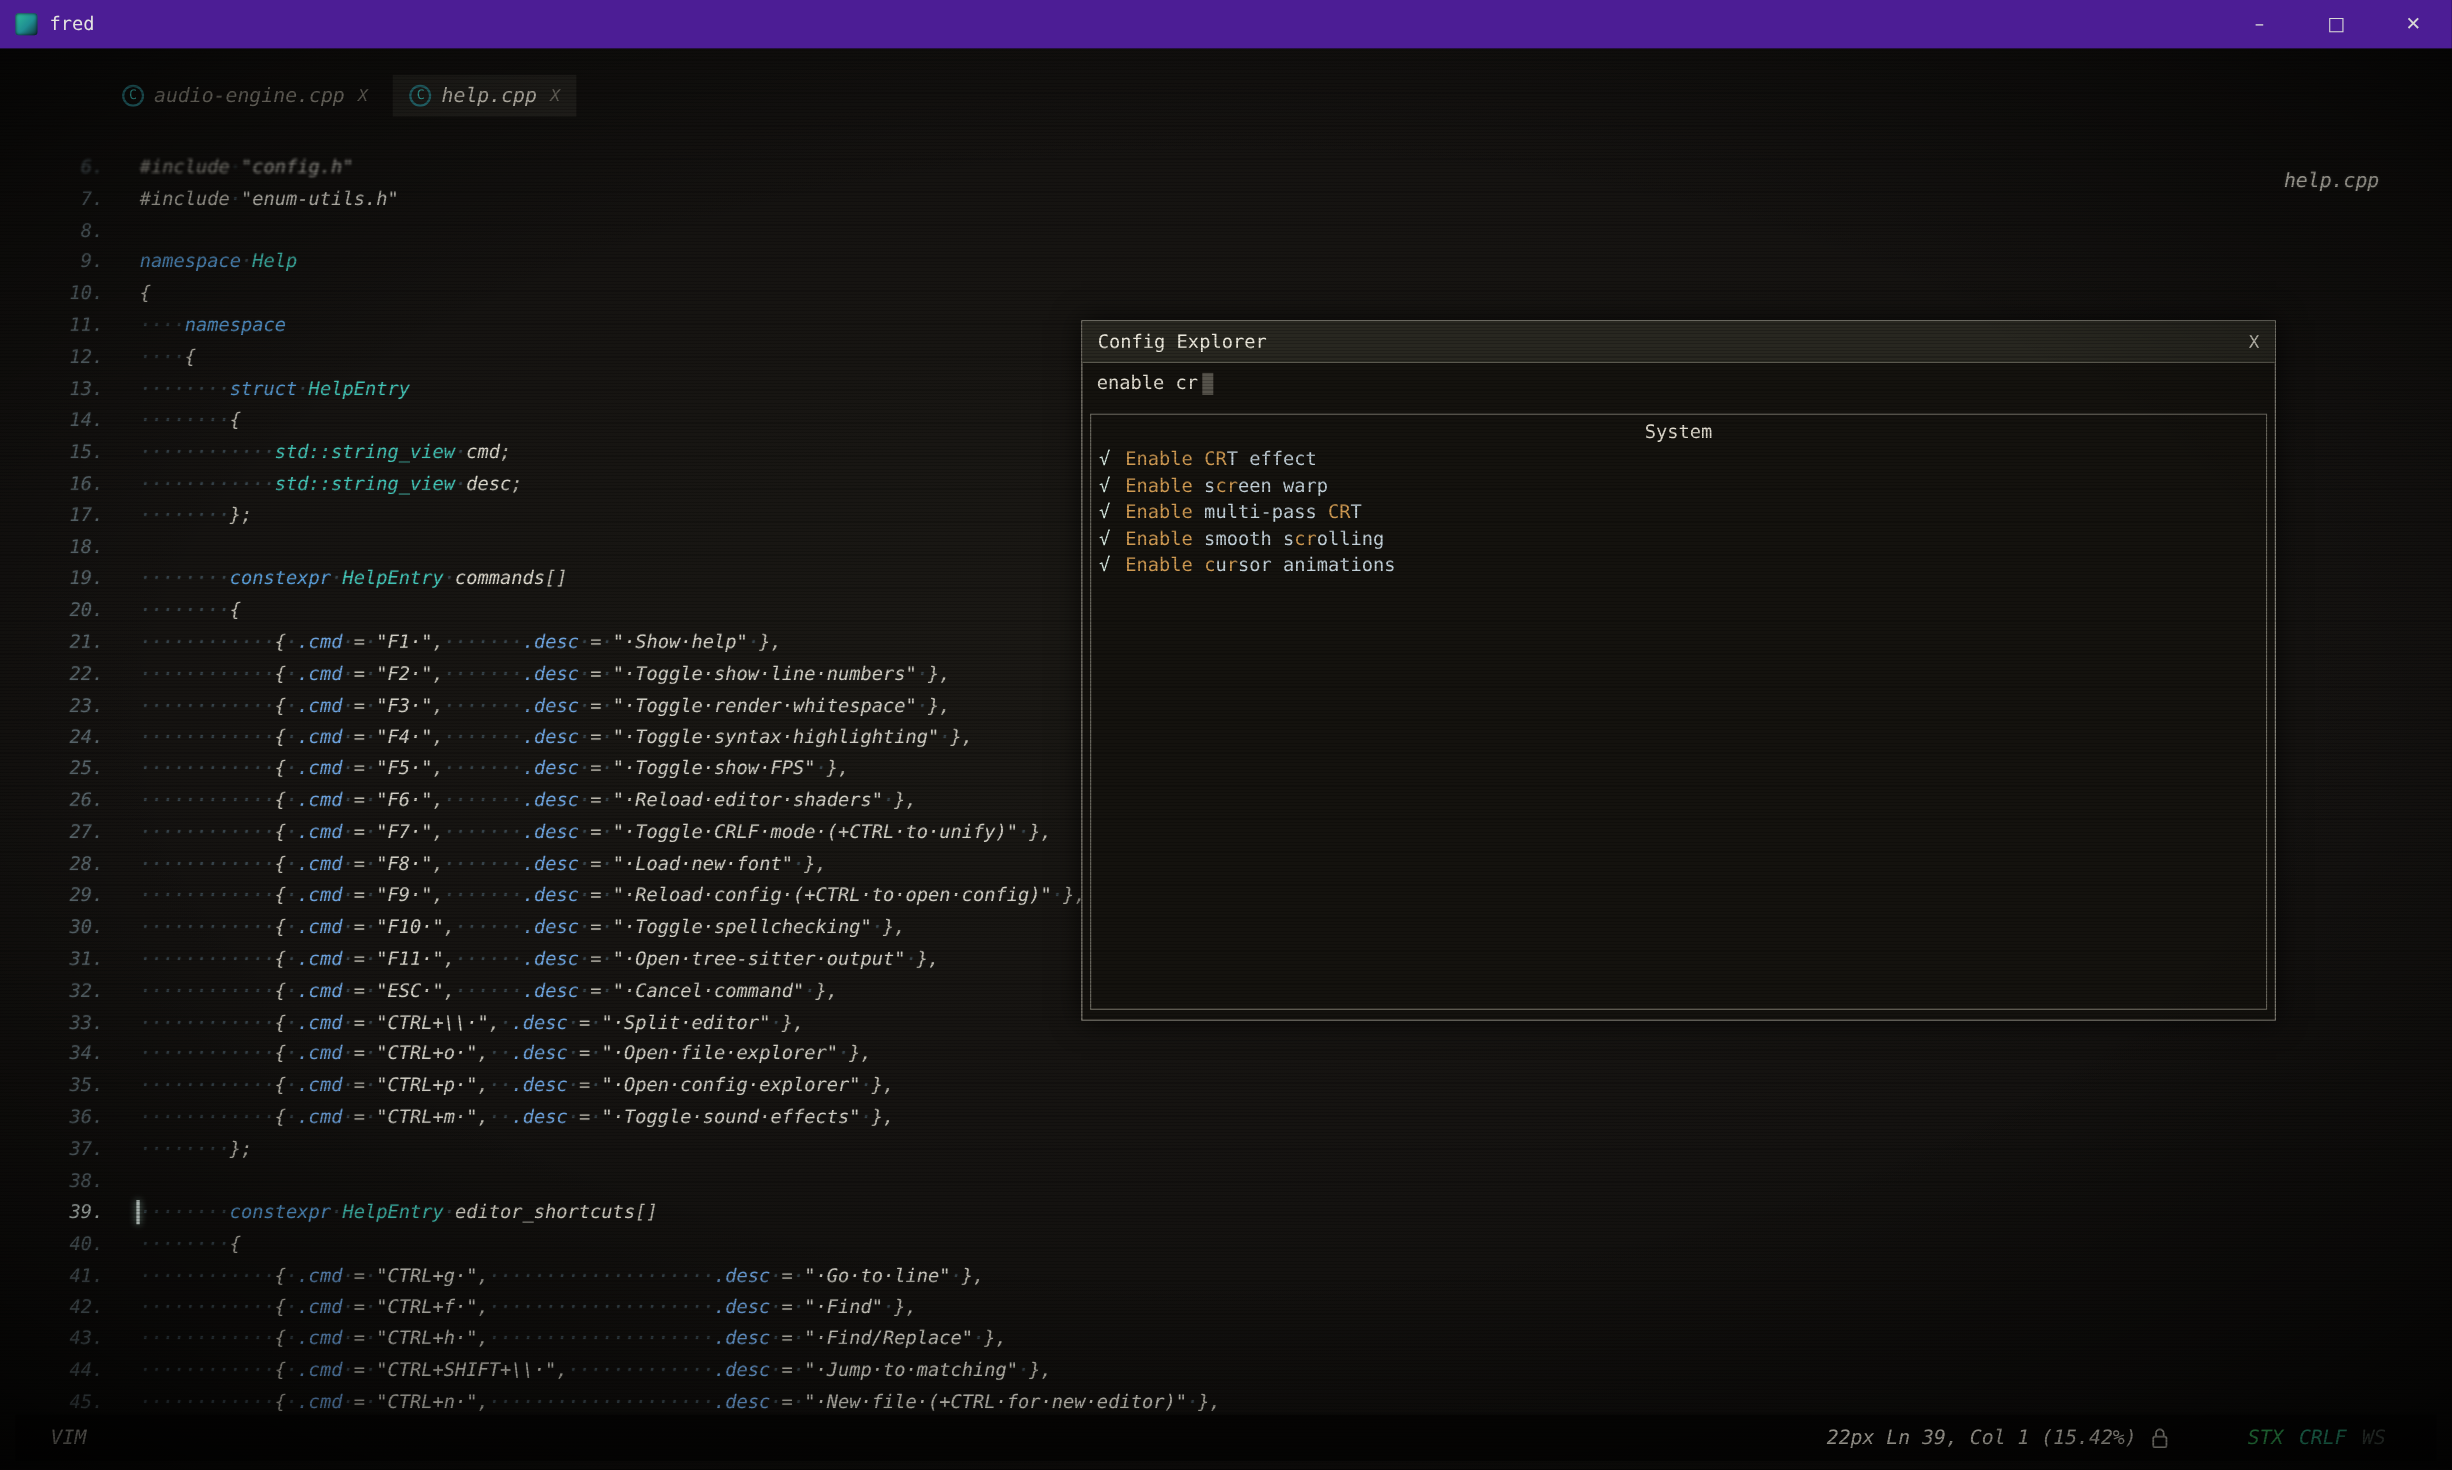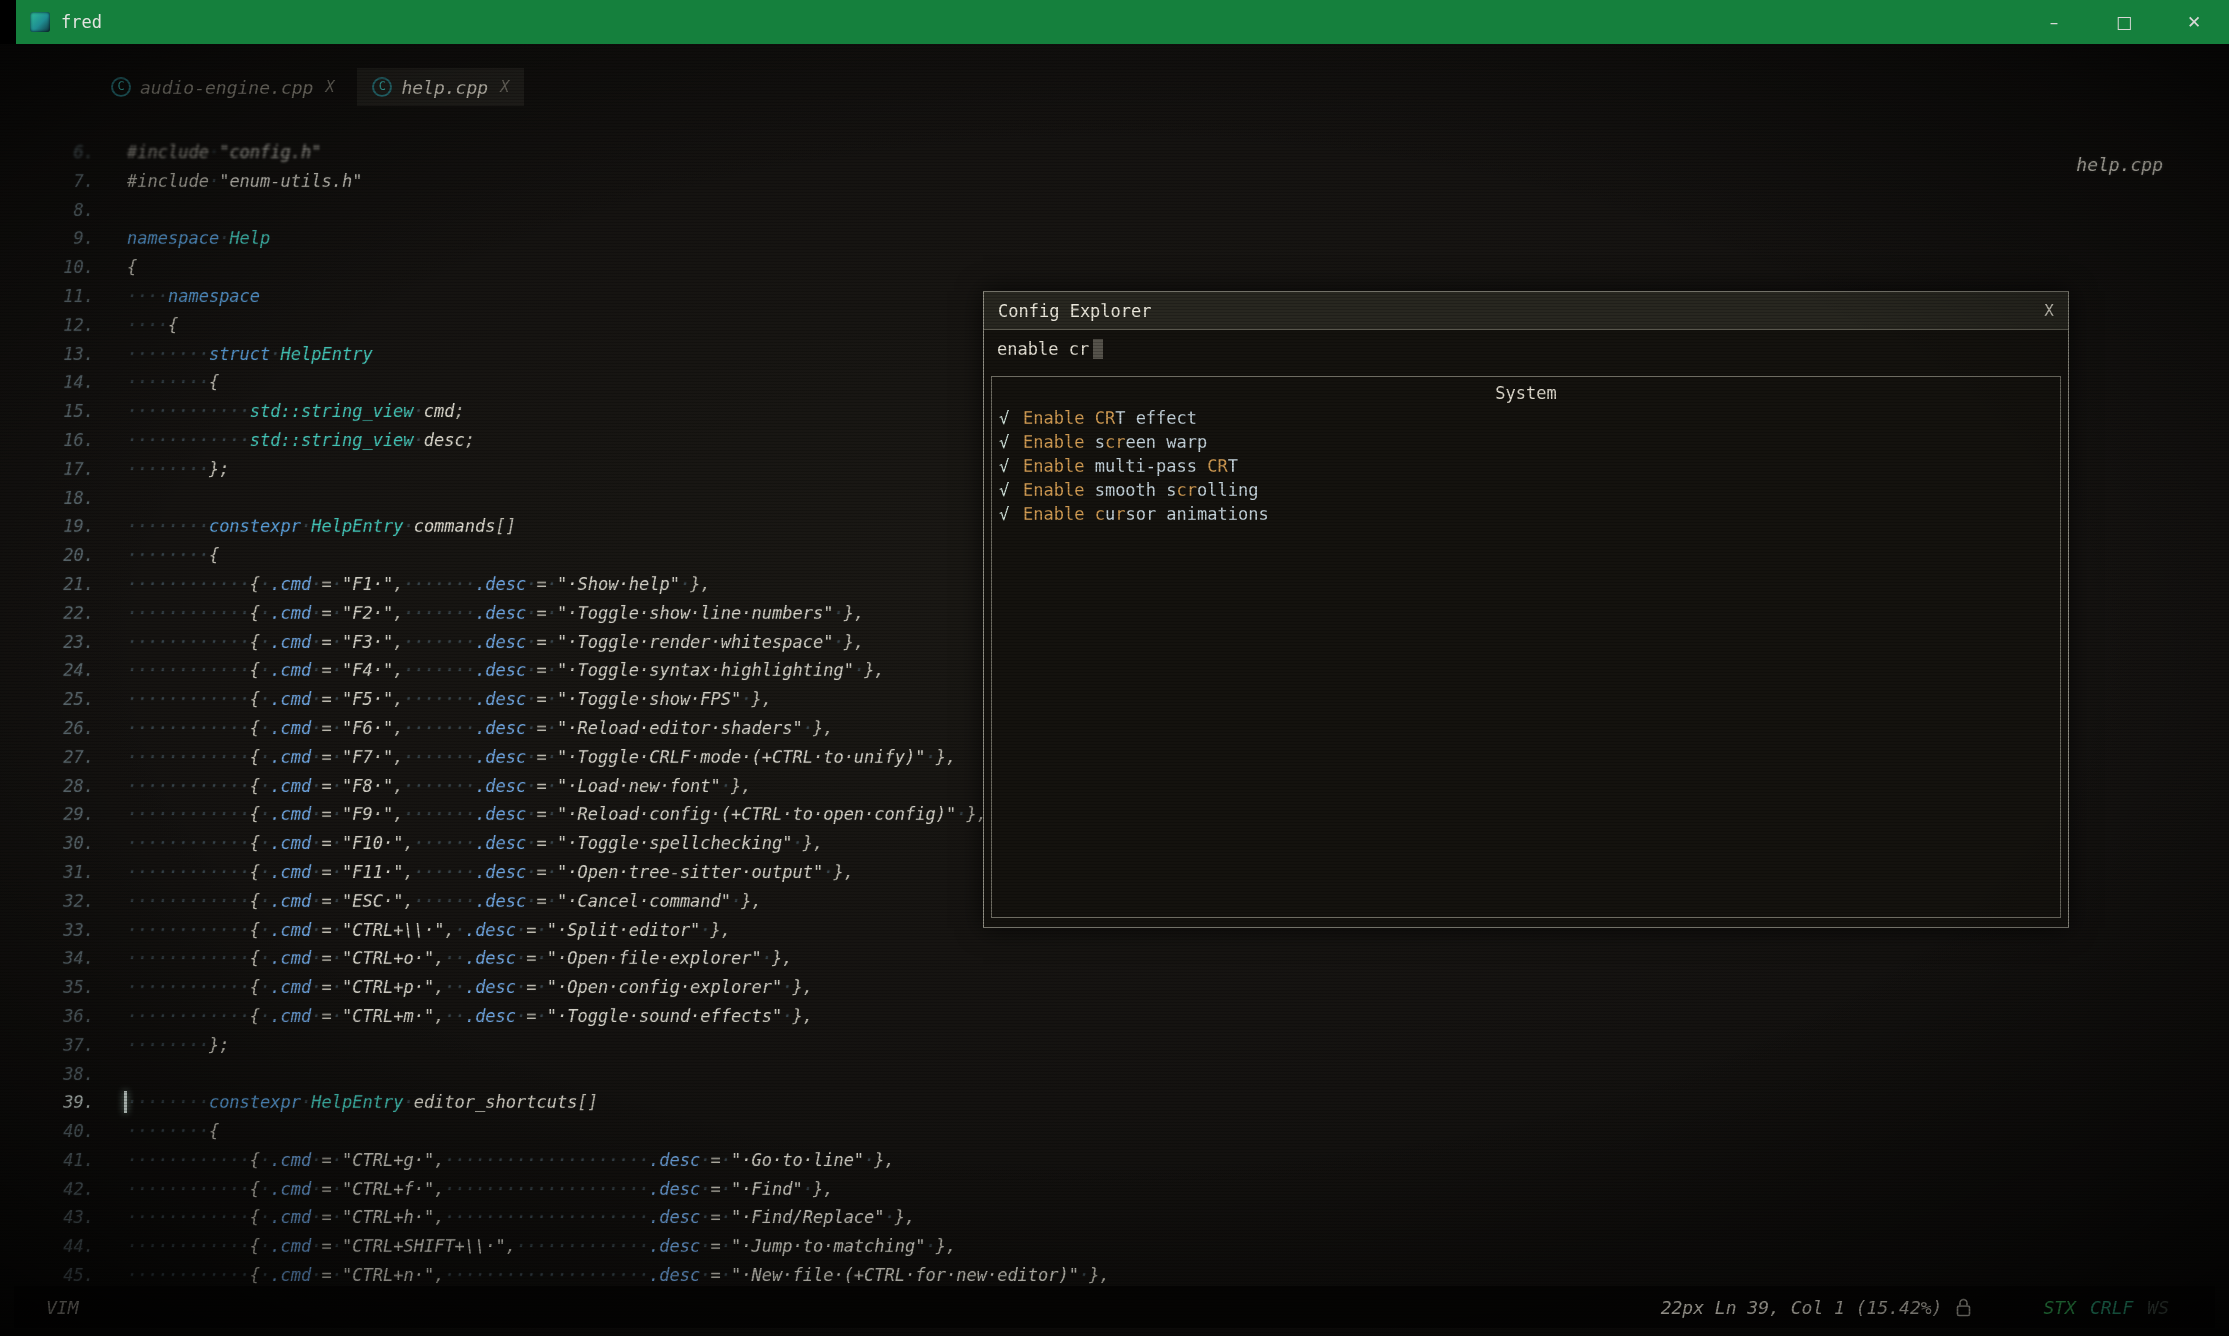--- a/index.html
+++ b/index.html
@@ -1,20 +1,20 @@
 <!DOCTYPE html>
 <html><head>
 <meta charset="utf-8">
 <style>
   html,body{margin:0;padding:0;background:#000;}
   body{position:relative;width:2229px;height:1336px;overflow:hidden;
        font-family:"DejaVu Sans Mono",monospace;}
 
   
-  .titlebar{position:absolute;top:0;left:16px;right:0;height:44px;background:#15803d;
+  .titlebar{position:absolute;top:0;left:0;right:0;height:44px;background:#4c1d95;
             display:flex;align-items:center;padding-left:14px;box-sizing:border-box;z-index:100;}
   .app-icon{width:20px;height:20px;border-radius:3px;margin-right:11px;
             background:linear-gradient(135deg,#2fbf9a 0%,#1f8d92 55%,#10343c 100%);
             box-shadow:inset 0 0 3px #041014;}
   .app-title{color:#e4e4e0;font-size:17px;}
   .win-controls{margin-left:auto;display:flex;height:44px;}
   .win-controls span{width:70px;text-align:center;line-height:44px;color:#d8d8d6;
             font-size:17px;font-family:"DejaVu Sans",sans-serif;cursor:default;}
 
   

